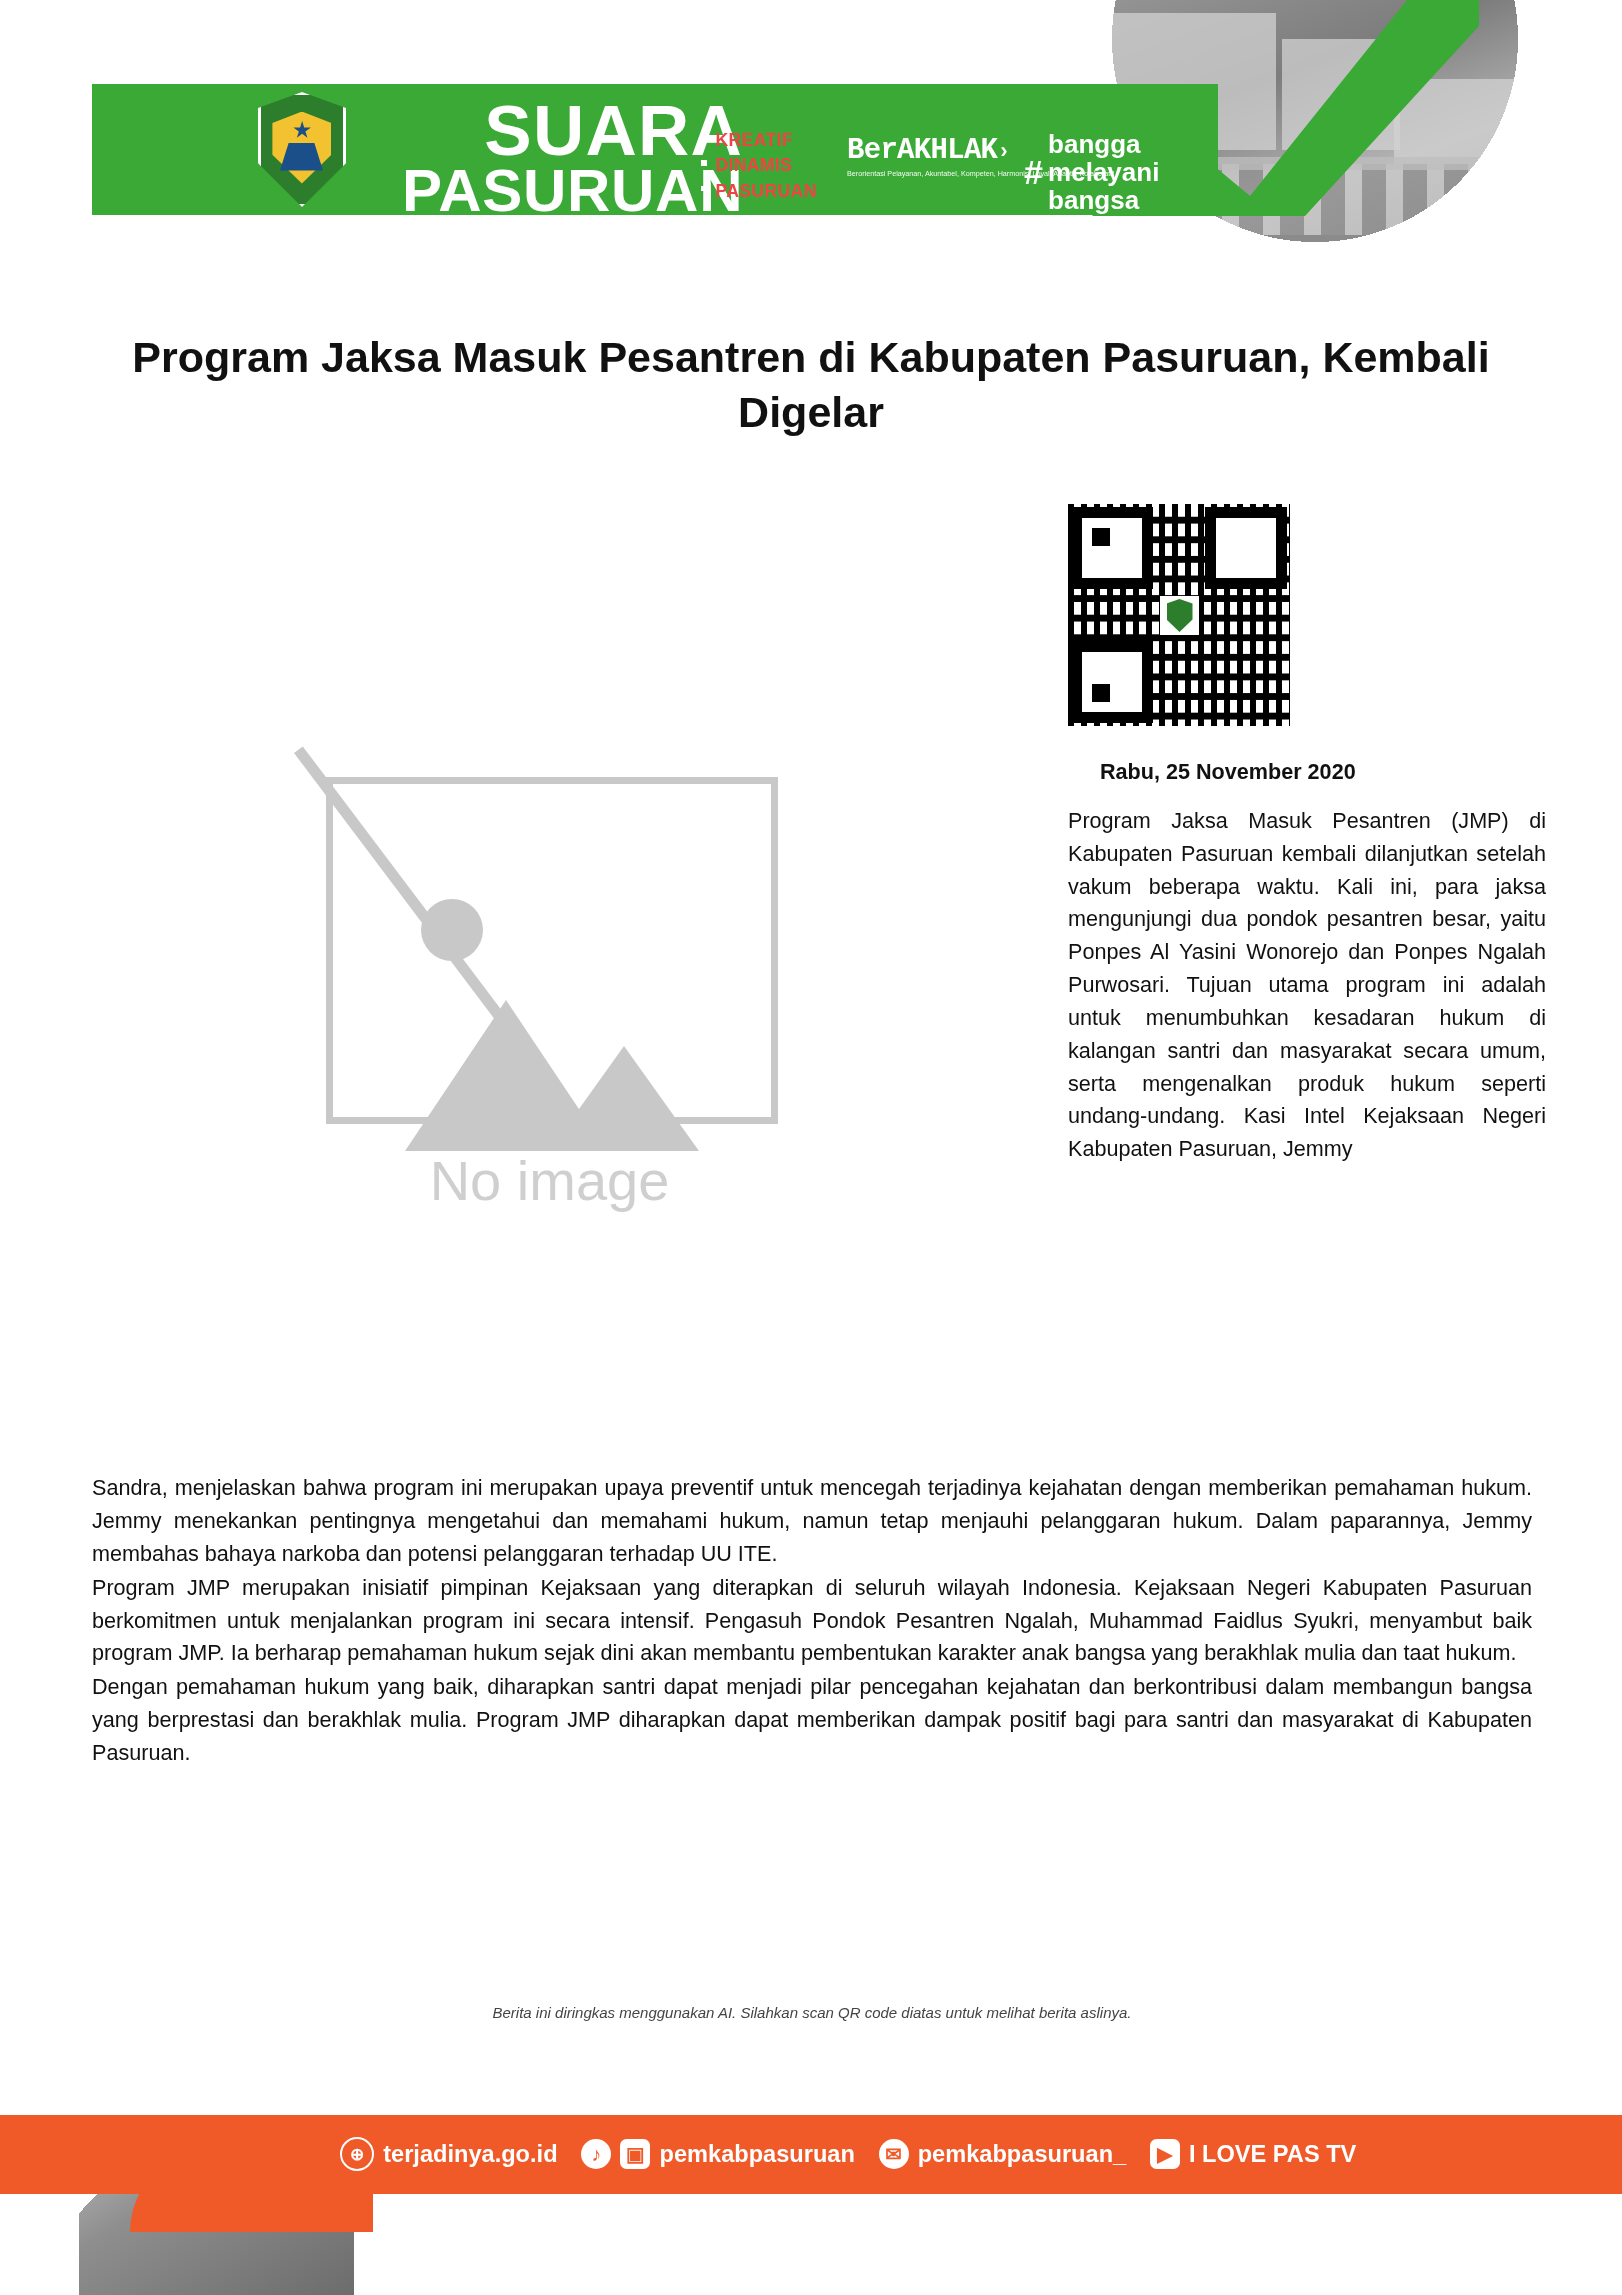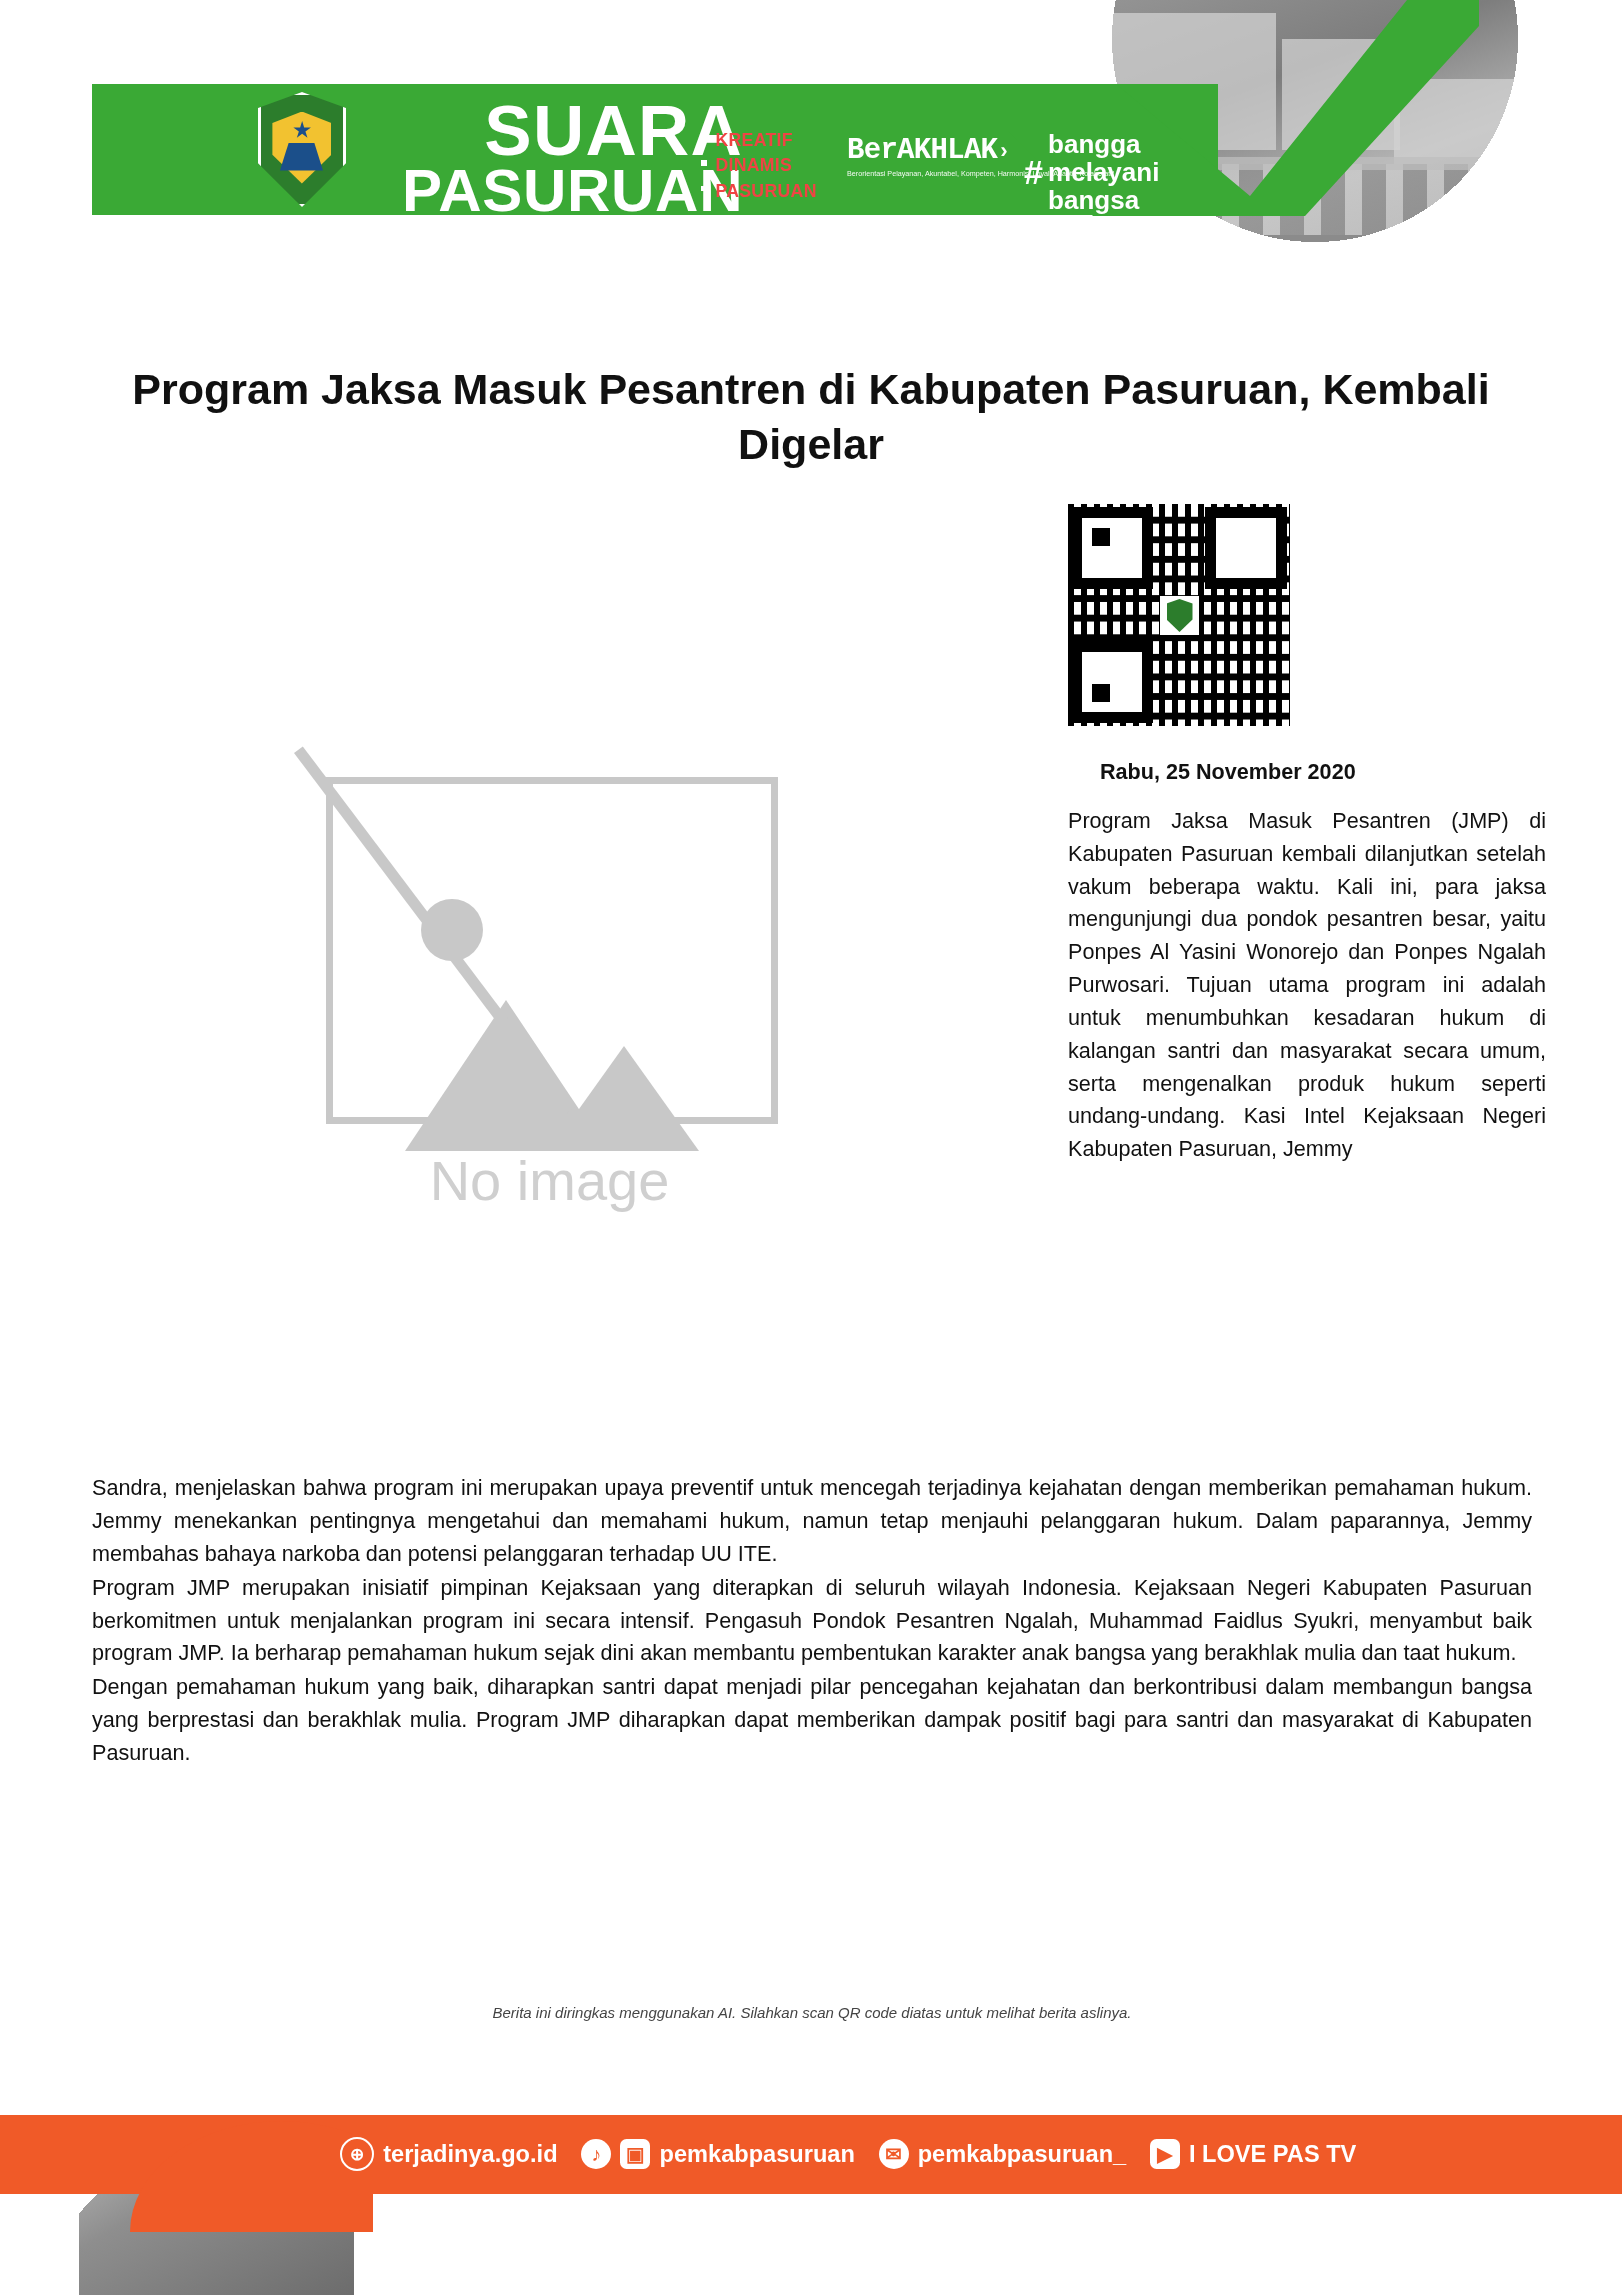--- a/index.html
+++ b/index.html
@@ -151,21 +151,20 @@
   .title {
     position: absolute;
     left: 124px;
     top: 330px;
     width: 1374px;
     text-align: center;
     font-size: 43px;
     font-weight: bold;
     color: #111111;
     line-height: 1.28;
-    margin-top: 32px;
   }
 
   
   .qr-wrap {
     position: absolute;
     left: 1068px;
     top: 504px;
     width: 222px;
     height: 222px;
     background: #ffffff;

